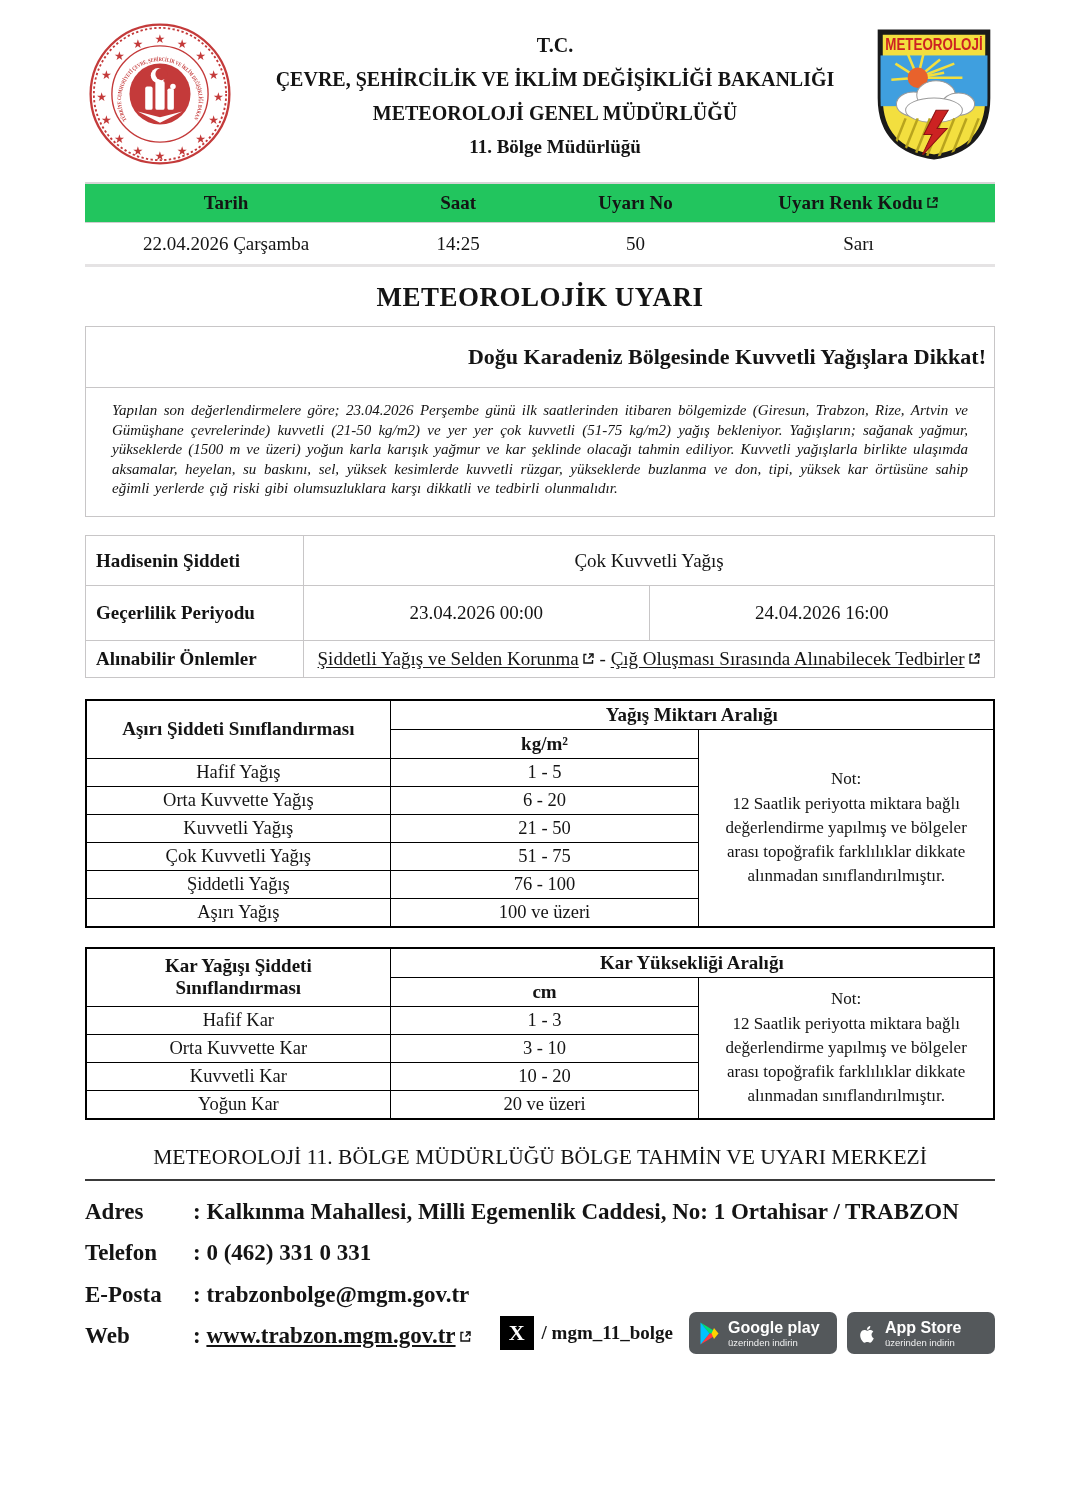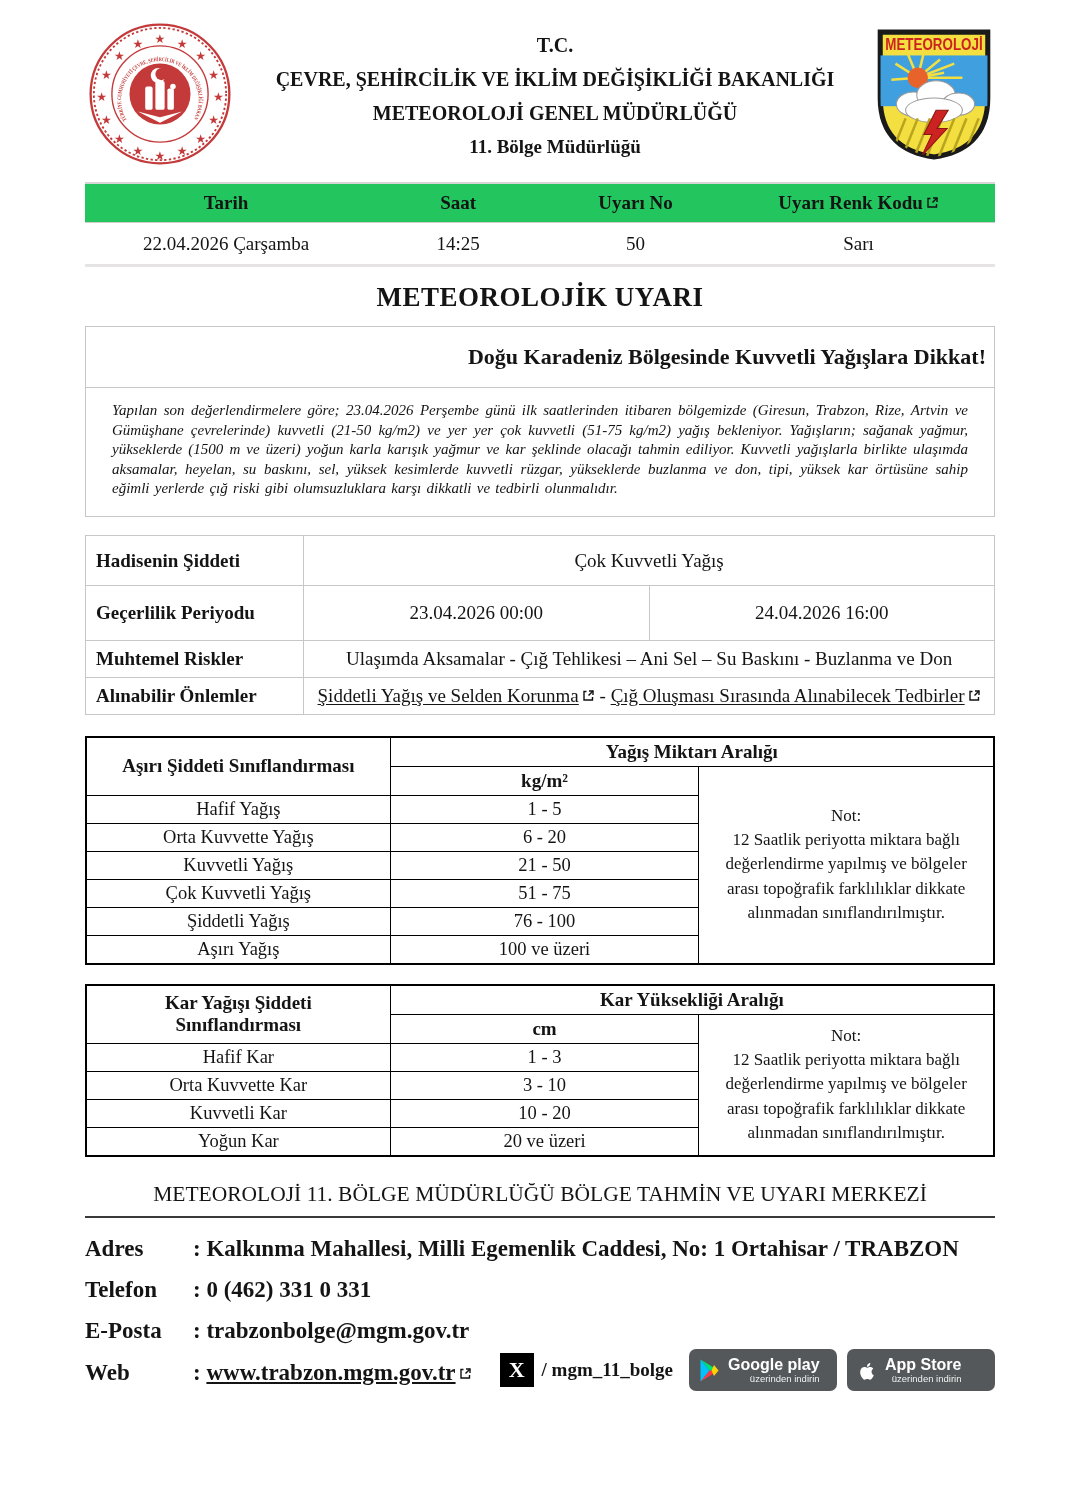--- a/index.html
+++ b/index.html
@@ -60,21 +60,21 @@
   .contacts { font-weight:bold; font-size:23px; margin-top:2px; }
   .c-row { display:flex; line-height:1.8; }
   .c-label { width:108px; }
   .weblink { text-decoration:underline; text-underline-offset:2px; }
   .social { position:absolute; right:0; bottom:2px; display:flex; align-items:center; }
   .x-icon { width:34px; height:34px; background:#000; color:#fff; display:flex; align-items:center;
             justify-content:center; font-weight:bold; font-size:22px; }
   .x-handle { font-weight:bold; font-size:19px; margin-left:8px; margin-right:16px; }
   .badge { width:148px; height:42px; background:#54585b; border-radius:7px; color:#fff;
            display:flex; align-items:center; padding:0 10px;
-           font-family:"Liberation Sans","DejaVu Sans",sans-serif;text-align:right; }
+           font-family:"Liberation Sans","DejaVu Sans",sans-serif; }
   .badge + .badge { margin-left:10px; }
   .badge svg { margin-right:8px; flex:0 0 auto; }
   .badge-title { font-size:16px; font-weight:bold; line-height:1.1; white-space:nowrap; }
   .badge-sub { font-size:9.5px; opacity:.92; white-space:nowrap; }
 </style>
 </head>
 <body>
 
 <div class="page">
   <div class="content">
@@ -216,24 +216,20 @@
         <tr class="r1">
           <td class="lbl">Hadisenin Şiddeti</td>
           <td colspan="2">Çok Kuvvetli Yağış</td>
         </tr>
         <tr class="r2">
           <td class="lbl">Geçerlilik Periyodu</td>
           <td style="width:38%">23.04.2026 00:00</td>
           <td style="width:38%">24.04.2026 16:00</td>
         </tr>
         <tr>
-          <td class="lbl">Muhtemel Riskler</td>
-          <td colspan="2">Ulaşımda Aksamalar - Çığ Tehlikesi – Ani Sel – Su Baskını - Buzlanma ve Don</td>
-        </tr>
-        <tr>
           <td class="lbl">Alınabilir Önlemler</td>
           <td colspan="2">
             <span class="link"><span>Şiddetli Yağış ve Selden Korunma</span><span class="ext"><svg width="13" height="13" viewBox="0 0 13 13">
                     <path d="M4.5 2.5H2v8.5h8.5V8" fill="none" stroke="#111" stroke-width="1.4"></path>
                     <path d="M7 2h4v4" fill="none" stroke="#111" stroke-width="1.4"></path>
                     <path d="M11 2L6.5 6.5" stroke="#111" stroke-width="1.4"></path>
                   </svg></span></span><span> - </span><span class="link"><span>Çığ Oluşması Sırasında Alınabilecek Tedbirler</span><span class="ext"><svg width="13" height="13" viewBox="0 0 13 13">
                     <path d="M4.5 2.5H2v8.5h8.5V8" fill="none" stroke="#111" stroke-width="1.4"></path>
                     <path d="M7 2h4v4" fill="none" stroke="#111" stroke-width="1.4"></path>
                     <path d="M11 2L6.5 6.5" stroke="#111" stroke-width="1.4"></path>

